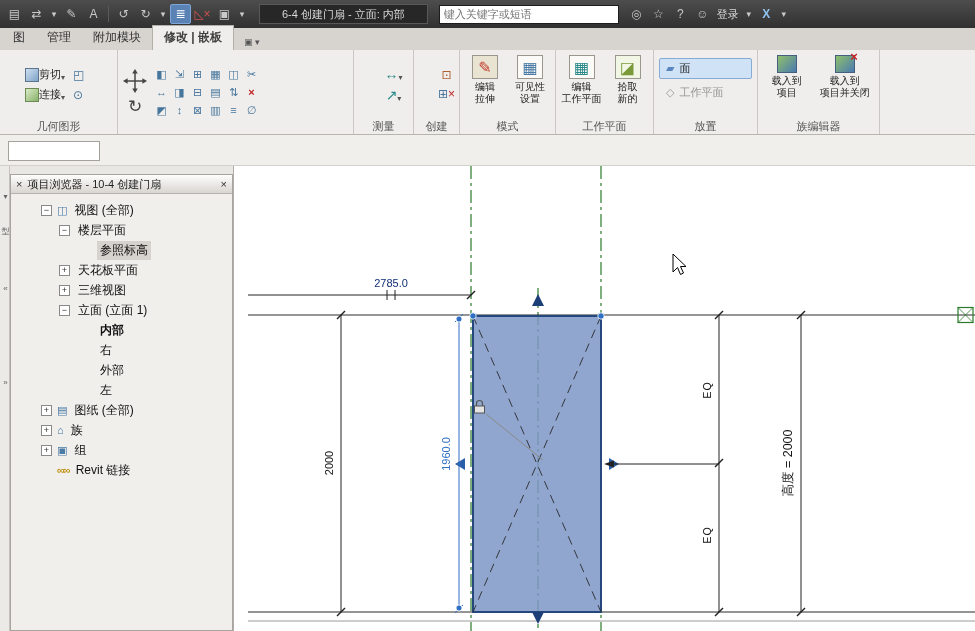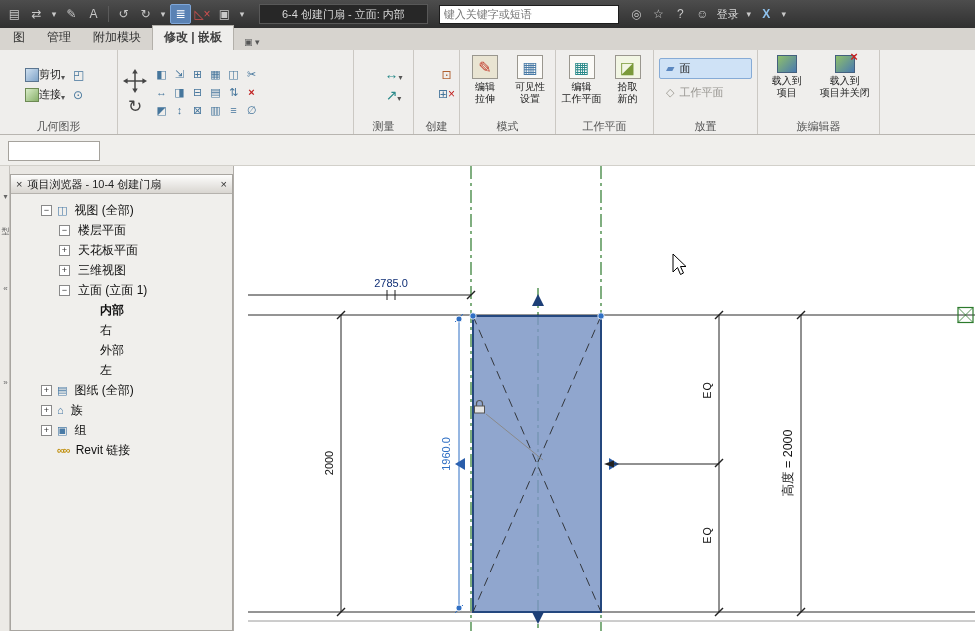--- a/index.html
+++ b/index.html
@@ -335,20 +335,24 @@
       <div class="browser-tree">
         <div class="trow lv0">
           <span class="texp">−</span>
           <span class="ticon">◫</span>
           <span class="tlabel">视图 (全部)</span>
         </div>
         <div class="trow lv1">
           <span class="texp">−</span>
           <span class="tlabel">楼层平面</span>
         </div>
+        <div class="trow lv2">
+          <span class="tspace"></span>
+          <span class="tlabel sel">参照标高</span>
+        </div>
         <div class="trow lv1">
           <span class="texp">+</span>
           <span class="tlabel">天花板平面</span>
         </div>
         <div class="trow lv1">
           <span class="texp">+</span>
           <span class="tlabel">三维视图</span>
         </div>
         <div class="trow lv1">
           <span class="texp">−</span>

